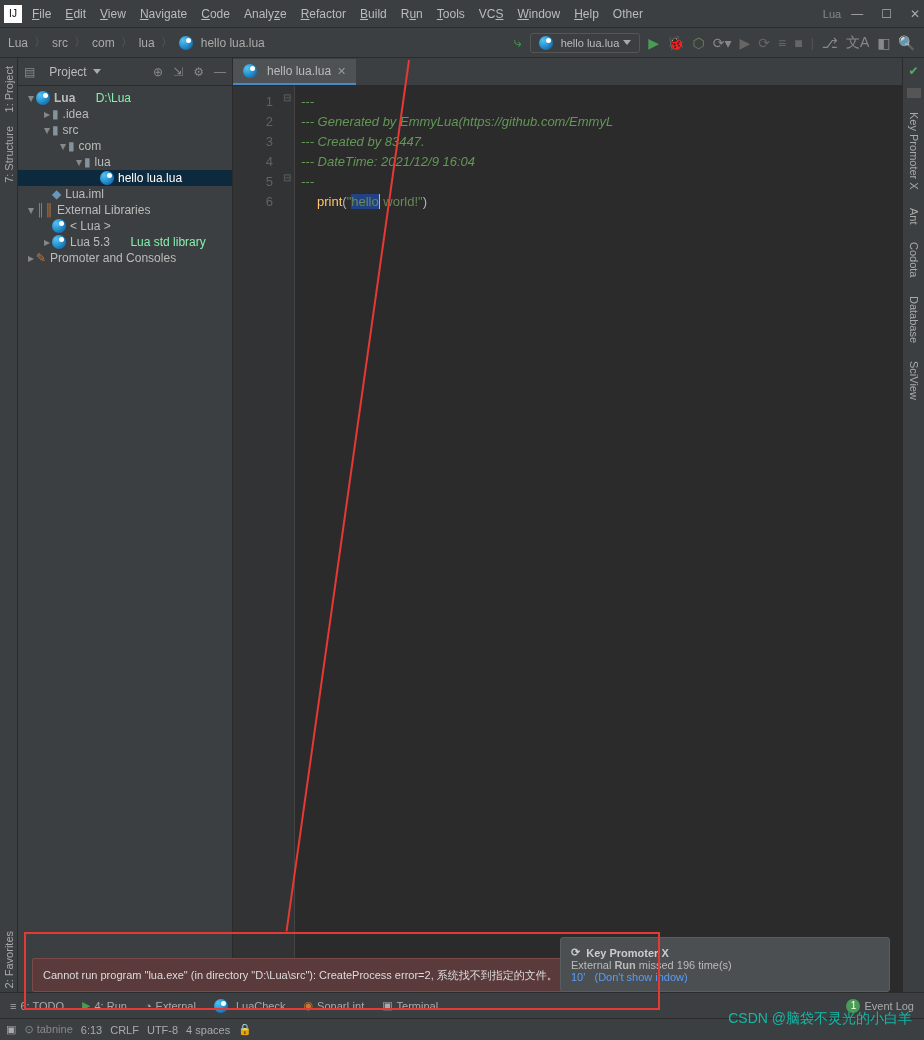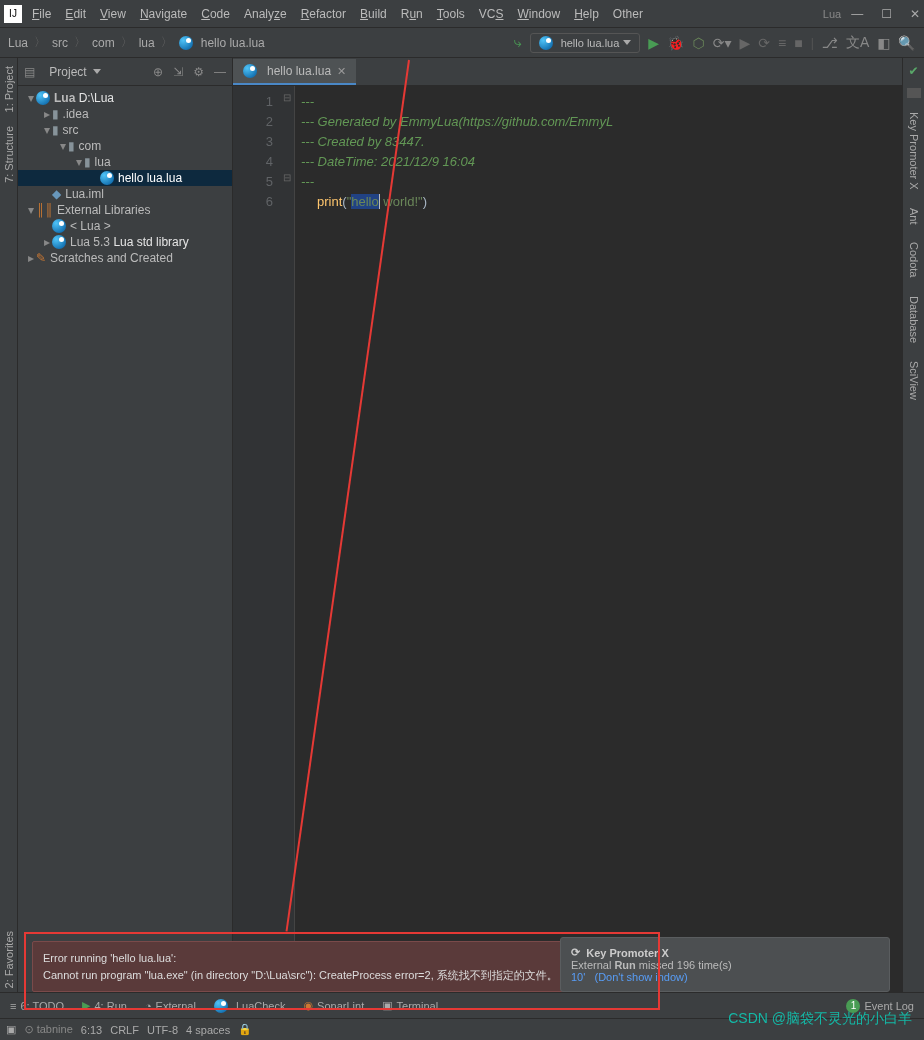--- a/index.html
+++ b/index.html
@@ -28,21 +28,21 @@
 .project-panel { width: 215px; background:#3c3f41; border-right:1px solid #2b2b2b; display:flex; flex-direction:column;}
 .panel-header { height:28px; display:flex; align-items:center; padding:0 6px; gap:6px; border-bottom:1px solid #2b2b2b;}
 .panel-header .title { color:#bbb; font-size:12px;margin-left:8px;}
 .panel-icons { margin-left:auto; display:flex; gap:10px; color:#888;}
 .tree { padding:4px 0; font-size:12px; }
 .tree-row { display:flex; align-items:center; padding:1px 0; white-space:nowrap; color:#bbb;}
 .tree-row .arrow { width:10px; color:#888; text-align:center;}
 .tree-row.selected { background:#0d293e; color:#fff;}
 .indent1{padding-left:8px}.indent2{padding-left:24px}.indent3{padding-left:40px}.indent4{padding-left:56px}.indent5{padding-left:72px}
 .folder-icon{color:#87939a; margin-right:4px;}
-.muted{color:#e5e5e5;}
+.muted{color:#86efac;margin-left:17px;}
 .editor-area { flex:1; display:flex; flex-direction:column; background:#2b2b2b;}
 .tabs-row { height:28px; background:#3c3f41; border-bottom:1px solid #2b2b2b; display:flex; align-items:flex-end;}
 .file-tab { padding:5px 10px; background:#4e5254; border-bottom:2px solid #4a88c7; display:flex; align-items:center; gap:6px; font-size:12px;}
 .file-tab .close { color:#999; font-size:11px;}
 .editor-body { flex:1; display:flex; position:relative;}
 .gutter { width:48px; background:#313335; color:#606366; text-align:right; padding:6px 8px 0 0; font-family:Consolas,monospace; font-size:13px; line-height:20px;}
 .fold-col { width:14px; background:#313335; border-right:1px solid #444; position:relative;}
 .fold-mark{position:absolute; left:2px; color:#666; font-size:10px;}
 .code { flex:1; padding:6px 0 0 6px; font-family:Consolas,monospace; font-size:13px; line-height:20px; color:#a9b7c6; white-space:pre;}
 .cm{color:#629755; font-style:italic;}
@@ -191,21 +191,21 @@
         </div>
       <div class="tree-row indent2">
           <span class="arrow"></span>
           <span class="lua-icon"></span>
           <span>&lt; Lua &gt;</span>
         </div>
       <div class="tree-row indent2"><span class="arrow">▸</span><span class="lua-icon"></span><span>Lua 5.3</span>&nbsp;<span class="muted">Lua std library</span></div>
       <div class="tree-row indent1">
           <span class="arrow">▸</span>
           <span style="color:#cc7832;margin-right:4px">✎</span>
-          <span>Scratches and Created</span>
+          <span>Promoter and Consoles</span>
         </div>
     </div>
   </div>
 
   <div class="editor-area">
     <div class="tabs-row">
       <div class="file-tab">
         <span class="lua-icon"></span>
         <span>hello lua.lua</span>
         <span class="close">✕</span>
@@ -279,21 +279,20 @@
   <span>▣</span>
   <span class="tabnine">⊙ <span>tabnine</span></span>
   <span>6:13</span>
   <span>CRLF</span>
   <span>UTF-8</span>
   <span>4 spaces</span>
   <span>🔒</span>
 </div>
 
 <div class="error-popup">
-  <div>Error running 'hello lua.lua':</div>
   <div>Cannot run program "lua.exe" (in directory "D:\Lua\src"): CreateProcess error=2, 系统找不到指定的文件。</div>
 </div>
 <div class="key-promo">
   <div class="title">
       <span>⟳</span>
       <span>Key Promoter X</span>
     </div>
   <div><span>External </span><b>Run</b><span> missed 196 time(s)</span></div>
   <div><span class="link">10'</span>&nbsp;&nbsp;&nbsp;<span class="link">(Don't show indow)</span></div>
 </div>

